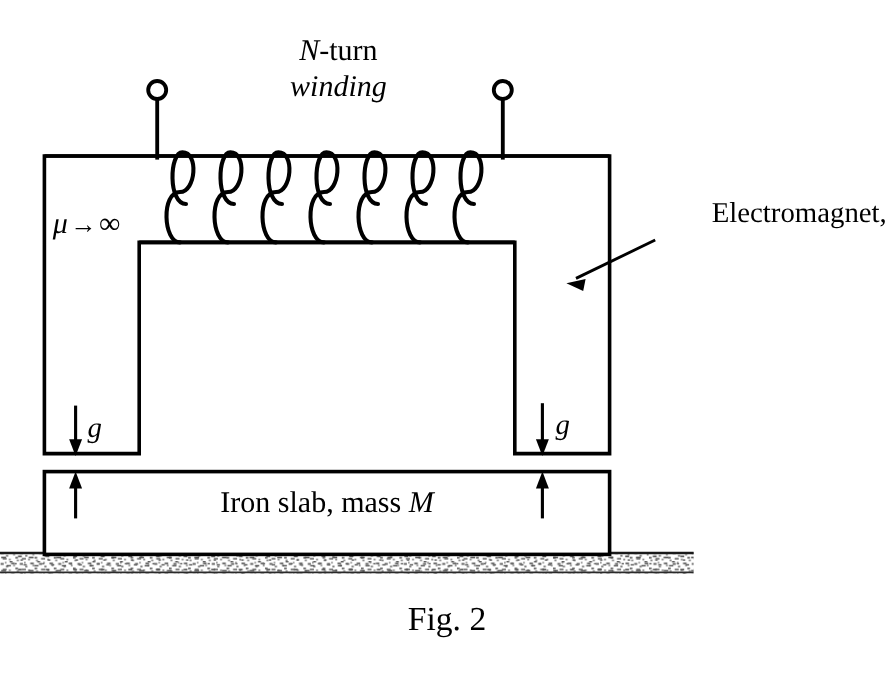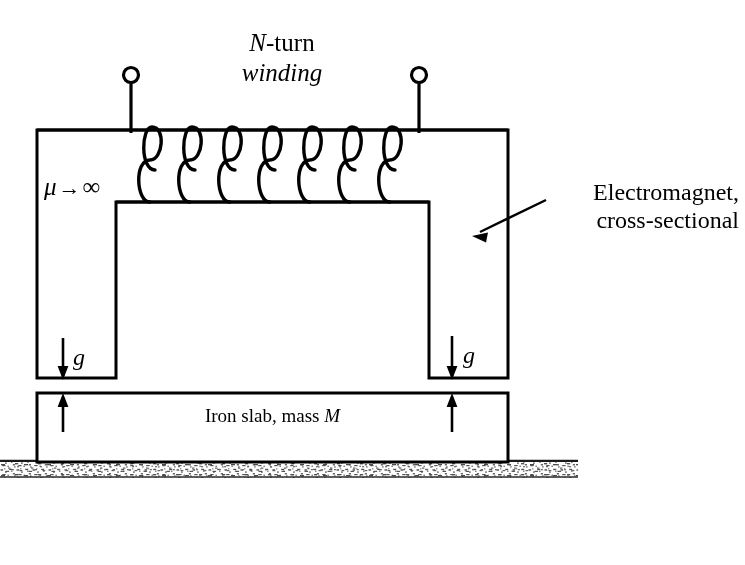--- a/index.html
+++ b/index.html
@@ -59,26 +59,26 @@
     top: 341px;
     font-size: 24px;
     font-style: italic;
   }
 
   #label-slab {
     left: 37px;
     top: 405px;
     width: 471px;
     text-align: center;
-    font-size: 19px;
+    font-size: 25px;
   }
 
   #label-electromagnet {
     left: 553px;
-    top: 178px;
+    top: 164px;
     width: 186px;
     text-align: right;
     font-size: 24px;
   }
   #label-electromagnet .l {
     display: block;
   }
   sub.sc {
     font-size: 0.66em;
     vertical-align: -0.28em;
@@ -203,17 +203,17 @@
   <div class="lbl" id="label-gap-left">g</div>
 
   <div class="lbl" id="label-gap-right">g</div>
 
   <div class="lbl" id="label-slab">
     <span>Iron slab, mass </span><span class="it">M</span>
   </div>
 
   <div class="lbl" id="label-electromagnet">
     <span class="l">Electromagnet,</span>
-    <span class="l">cross-sectional</span>
-  </div>
-
+  </div>
+
+  <div class="lbl" id="caption">Fig. 2</div>
 
 </div>
 
 </body></html>

